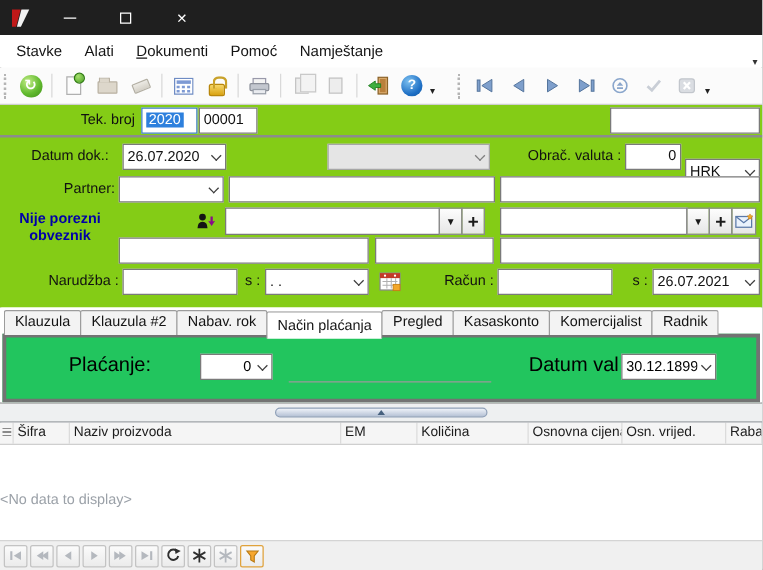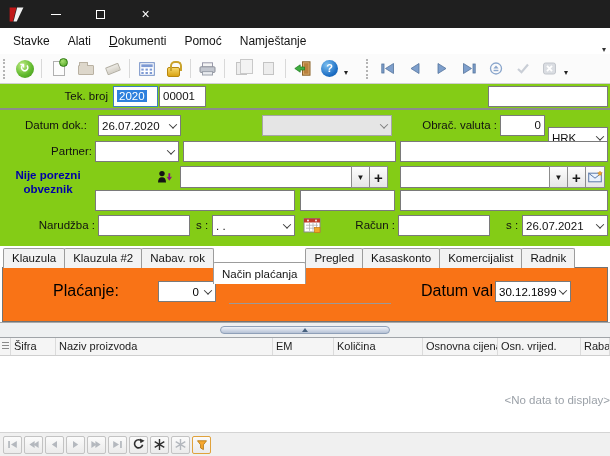--- a/index.html
+++ b/index.html
@@ -73,36 +73,36 @@
   .sqbtn { width:19px; height:22px; margin-left:-1px; border:1px solid #8c8c8c; background:linear-gradient(#fdfdfd,#e6e6e6);
     display:flex; align-items:center; justify-content:center; font-size:8px; color:#1a1a1a; }
   .sqbtn .plus { font-size:15px; font-weight:bold; line-height:15px; }
   .iconbox { position:absolute; display:flex; align-items:center; justify-content:center; }
 
   
   .tabsarea { position:relative; height:76px; background:#fff; }
   .tabstrip { position:absolute; left:3px; top:0; height:22px; display:flex; z-index:2; }
   .tab { height:20px; margin-top:2px; padding:0 8px; line-height:19px; font-size:11.5px; color:#141414;
     background:#f3f3f3; border:1px solid #9c9c9c; border-bottom:none; margin-right:-1px; border-radius:2px 2px 0 0; }
-  .tab.active { height:22px; margin-top:16px; line-height:22px; background:#fff; position:relative; z-index:3; }
-  .tabpanel { position:absolute; left:2px; right:2px; top:21px; height:55px; background:#f97316; border:1px solid #737373; }
+  .tab.active { height:22px; margin-top:3px; line-height:22px; background:#fff; position:relative; z-index:3; }
+  .tabpanel { position:absolute; left:2px; right:2px; top:21px; height:55px; background:#22c55e; border:3px solid #737373; }
   .underline { position:absolute; height:1px; background:#9a9a9a; }
 
   
   .splitter { position:relative; height:16px; background:#eef0f1; border-top:1px solid #a8a8a8; border-bottom:1px solid #a0a4a8; }
   .grip { position:absolute; left:50%; top:3px; transform:translateX(-50%); width:170px; height:8px; border-radius:4px;
     background:linear-gradient(#eef2f8,#b6c2d6); border:1px solid #8fa0b8; display:flex; align-items:center; justify-content:center; }
   .grip i { width:0; height:0; border-left:3px solid transparent; border-right:3px solid transparent; border-bottom:4px solid #47617e; }
 
   
   .gridheader { height:18px; display:flex; background:#f5f5f5; border-bottom:1px solid #cfcfcf; font-size:11px; color:#1c1c1c; }
   .gh-cell { border-right:1px solid #dbdbdb; padding:2px 3px 0 3px; white-space:nowrap; overflow:hidden; }
   .gh-ind { flex:0 0 11px; display:flex; align-items:center; justify-content:center; border-right:1px solid #dbdbdb; }
   .gh-ind i { width:7px; height:9px; background:repeating-linear-gradient(#8a8a8a 0 1px, transparent 1px 3px); }
-  .gridbody { height:76px; background:#fff; text-align:right; }
+  .gridbody { height:76px; background:#fff; text-align:left; }
   .nodata { display:inline-block; margin-top:38px; color:#9ba1a8; font-size:11.5px; }
 
   
   .bottombar { height:24px; background:#f0f0f0; border-top:1px solid #d4d4d4; display:flex; align-items:center; padding-left:3px; }
   .nbtn { width:19px; height:18px; margin-right:2px; border:1px solid #c3c3c3; border-radius:2px;
     background:linear-gradient(#fbfbfb,#ebebeb); display:flex; align-items:center; justify-content:center; }
   .nbtn.lit { border-color:#e0a23c; }
   svg { display:block; }
 </style>
 </head>

